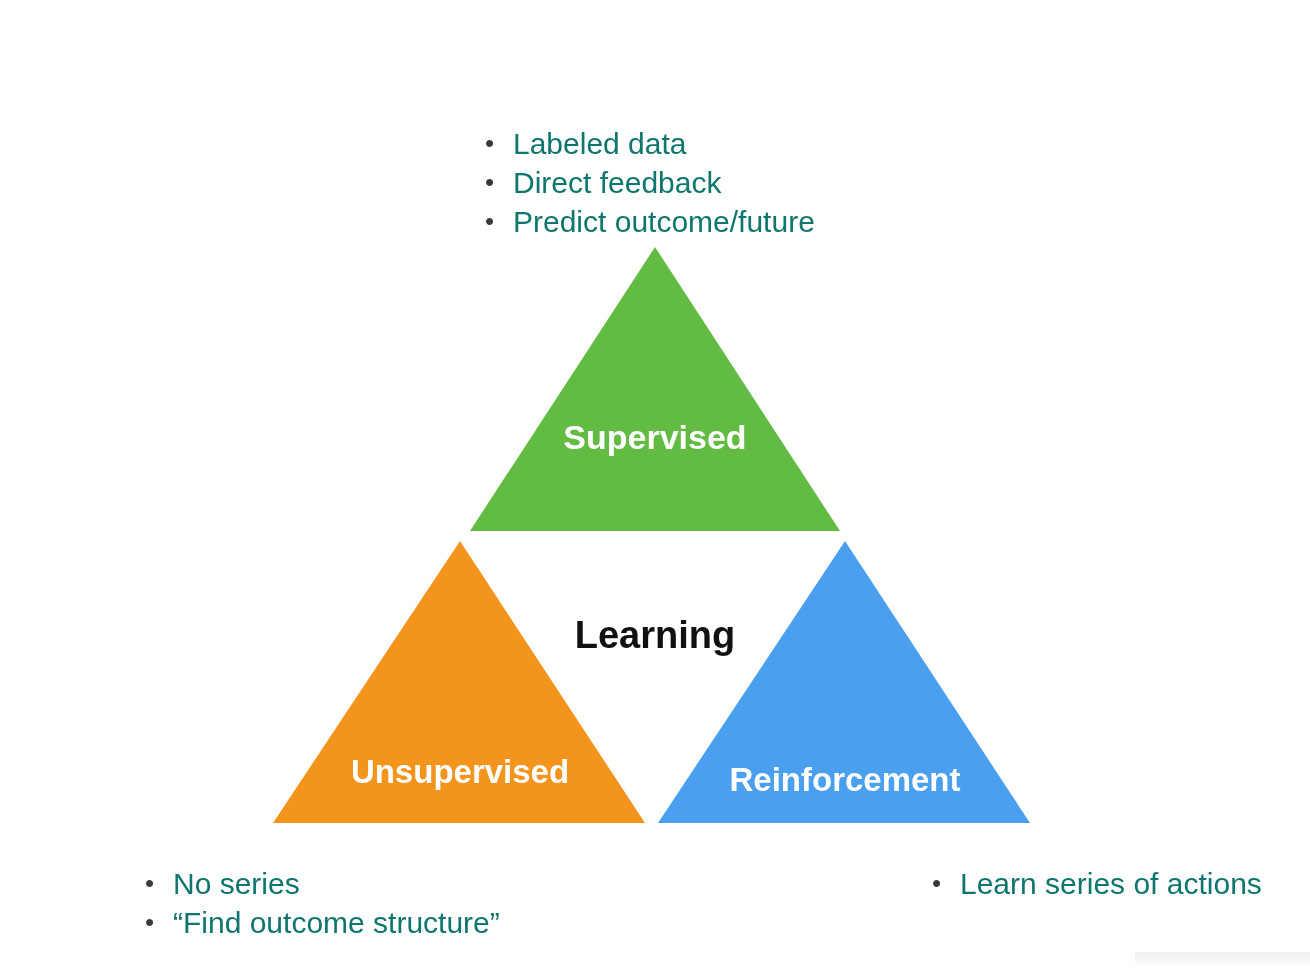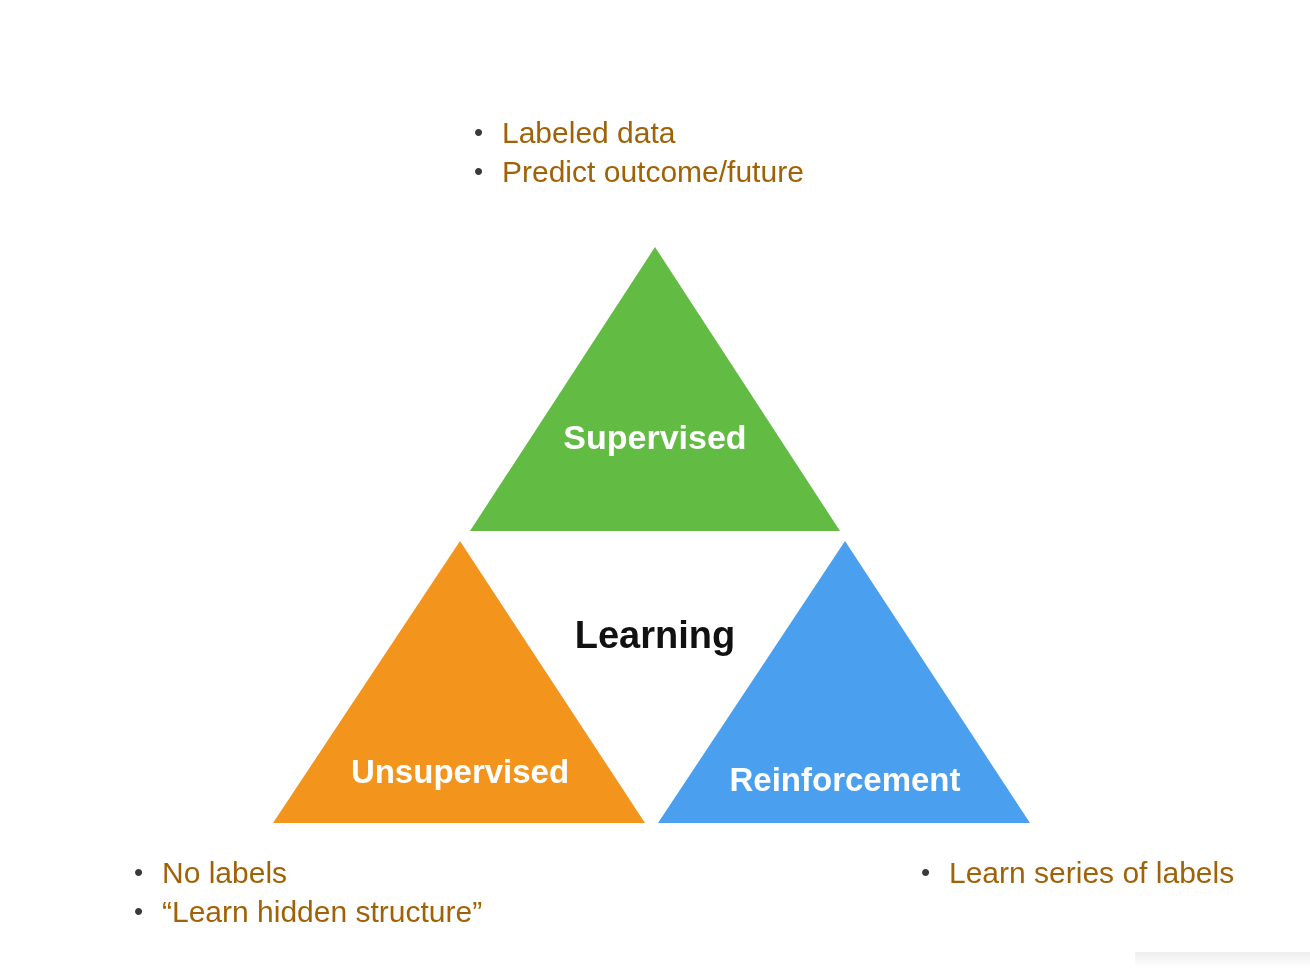--- a/index.html
+++ b/index.html
@@ -21,23 +21,23 @@
     position: absolute;
     left: 0; top: 0;
     width: 1310px;
     height: 968px;
   }
 
   
   .bullet-list {
     position: absolute;
     list-style: none;
-    margin: 0;
+    margin: 11px;
     padding: 0;
-    color: #a16207;
+    color: #0f766e;
     font-size: 30px;
     line-height: 39px;
     font-weight: 400;
     white-space: nowrap;
   }
   .bullet-list li {
     position: relative;
     padding-left: 34px;
   }
   .bullet-list li::before {
@@ -110,32 +110,35 @@
   </g>
 
   <text class="center-label" x="655" y="648" font-size="38">Learning</text>
 </svg>
 
 <ul class="bullet-list" id="list-supervised">
   <li>
     <span>Labeled data</span>
   </li>
   <li>
+    <span>Direct feedback</span>
+  </li>
+  <li>
     <span>Predict outcome/future</span>
   </li>
 </ul>
 
 <ul class="bullet-list" id="list-unsupervised">
   <li>
-    <span>No labels</span>
+    <span>No series</span>
   </li>
   <li>
-    <span>“Learn hidden structure”</span>
+    <span>“Find outcome structure”</span>
   </li>
 </ul>
 
 <ul class="bullet-list" id="list-reinforcement">
   <li>
-    <span>Learn series of labels</span>
+    <span>Learn series of actions</span>
   </li>
 </ul>
 
 <div class="scan-artifact"></div>
 
 </body></html>

